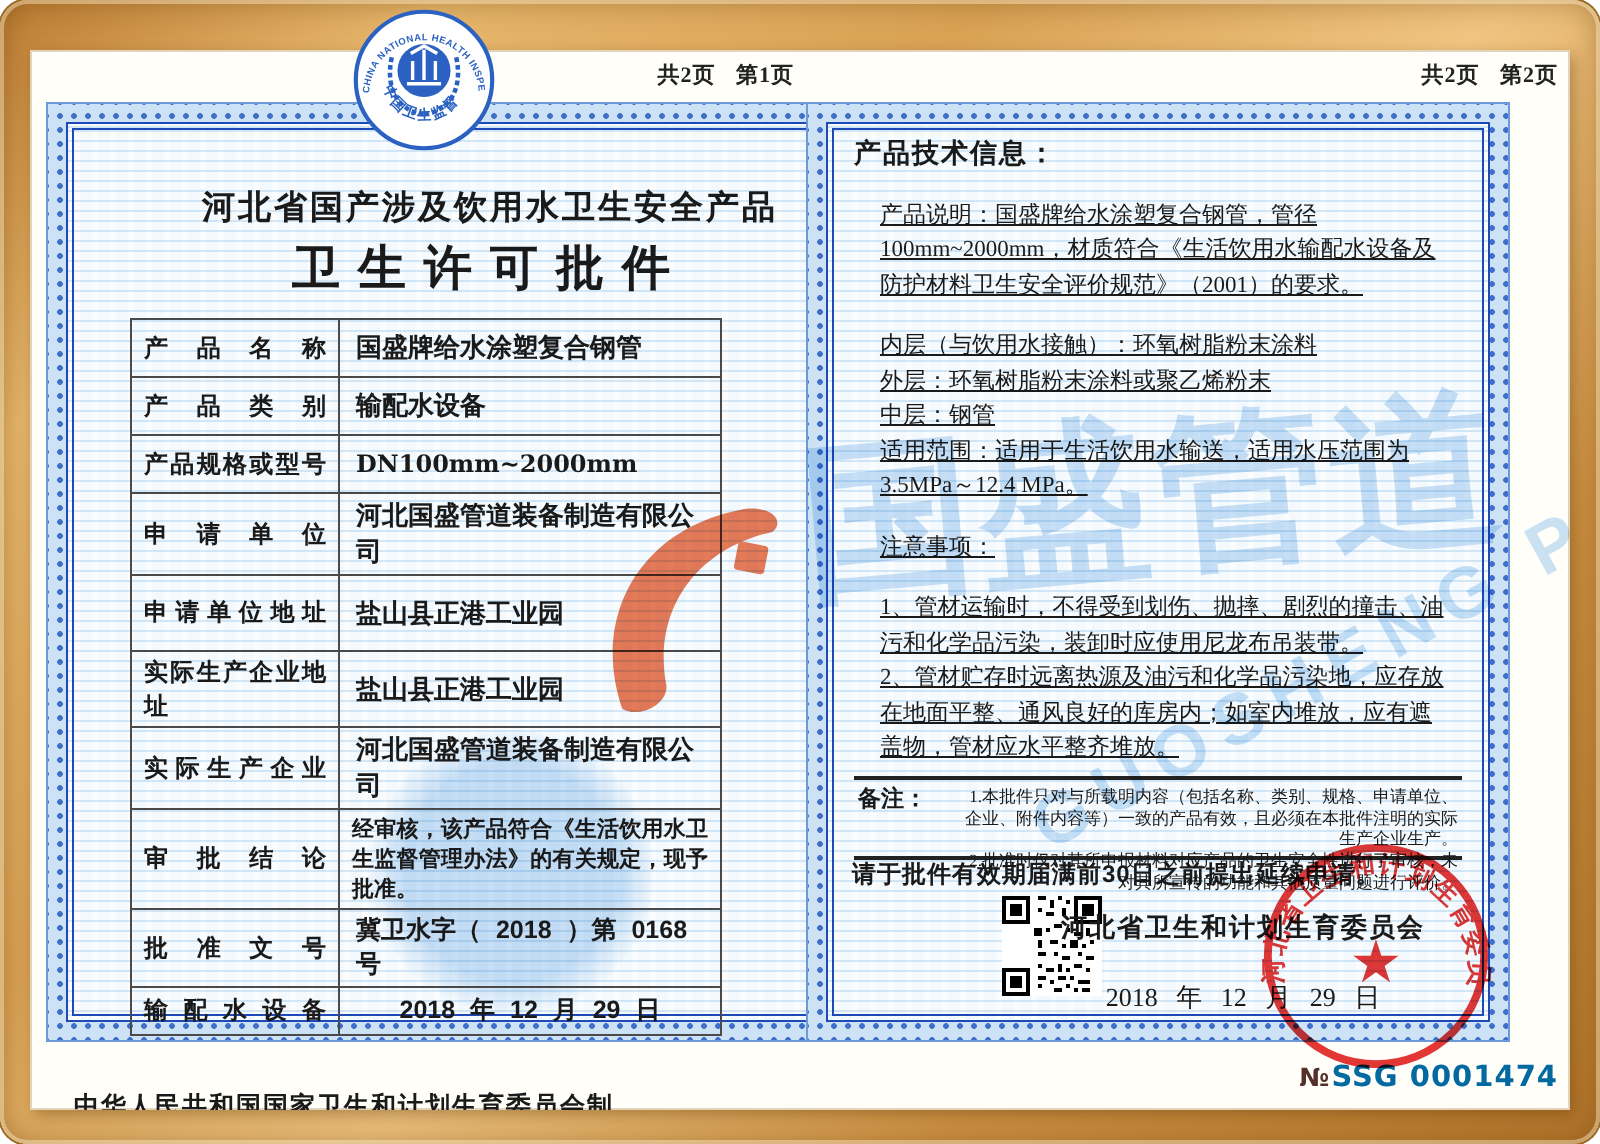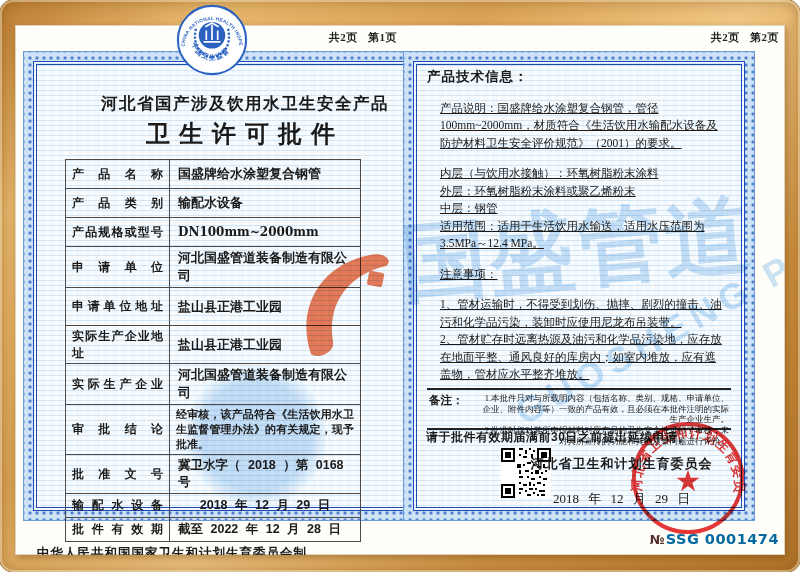--- a/index.html
+++ b/index.html
@@ -158,24 +158,20 @@
             <div class="cert-label">审批结论</div>
             <div class="cert-value">经审核，该产品符合《生活饮用水卫生监督管理办法》的有关规定，现予批准。</div>
           </div>
           <div class="cert-row">
             <div class="cert-label">批准文号</div>
             <div class="cert-value">冀卫水字（ 2018 ）第 0168 号</div>
           </div>
           <div class="cert-row">
             <div class="cert-label">输配水设备</div>
             <div class="cert-value">2018 年 12 月 29 日</div>
-          </div>
-          <div class="cert-row">
-            <div class="cert-label">批件有效期</div>
-            <div class="cert-value">截至 2022 年 12 月 28 日</div>
           </div>
         </div>
       </div>
     </div>
 
     <div class="page page-right">
       <div class="page-inner">
         <div class="tech-heading">产品技术信息：</div>
 
         <div class="tech-body">

